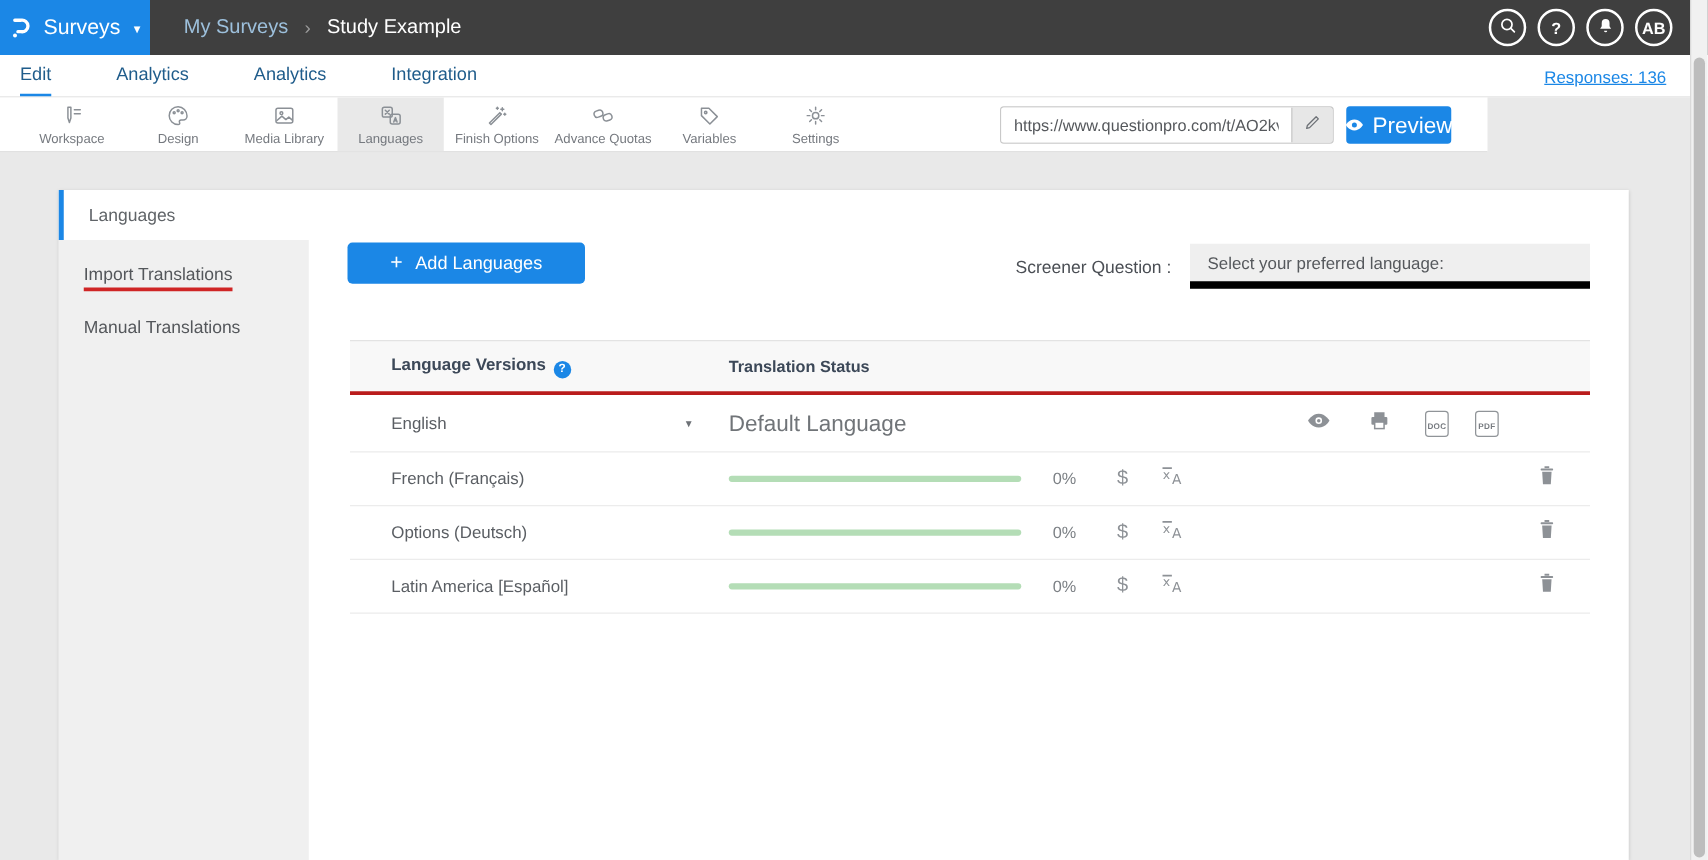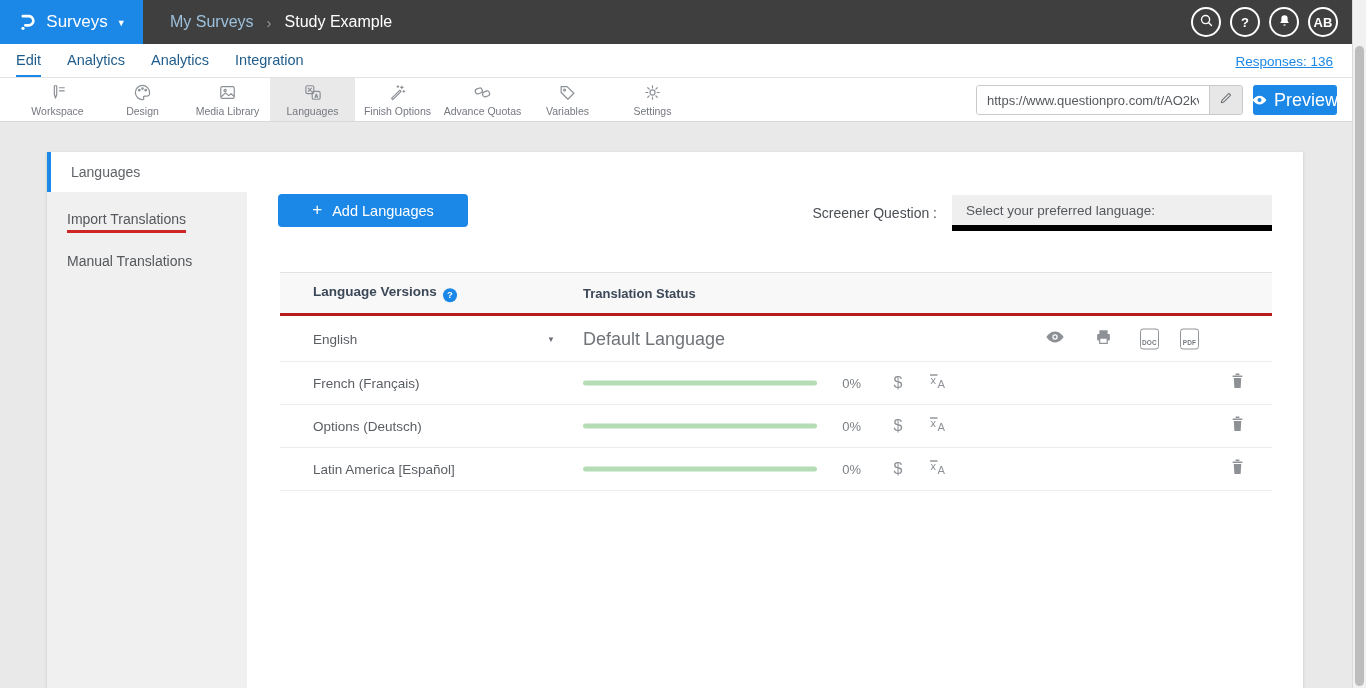--- a/index.html
+++ b/index.html
@@ -1,41 +1,41 @@
 <!DOCTYPE html>
 <html><head>
 <meta charset="utf-8">
 <style>
   * { margin:0; padding:0; box-sizing:border-box; }
   html,body { width:1366px; height:688px; overflow:hidden; }
   body { font-family:"Liberation Sans", sans-serif; background:#e9e9e9; position:relative; }
 
   
   .topbar { position:absolute; top:0; left:0; width:1366px; height:44px; background:#3f3f3f; display:flex; align-items:center; }
-  .logo-block { width:143px; height:44px; background:#1b87e6; display:flex; align-items:center; justify-content:center; gap:9px; cursor:pointer; }
+  .logo-block { width:120px; height:44px; background:#1b87e6; display:flex; align-items:center; justify-content:center; gap:9px; cursor:pointer; }
   .logo-glyph svg { display:block; }
   .logo-text { color:#fff; font-size:17px; }
   .logo-caret { color:#fff; font-size:9px; margin-top:2px; }
   .breadcrumb { display:flex; align-items:center; gap:13px; margin-left:27px; font-size:16px; }
   .bc-parent { color:#9dc0dc; cursor:pointer; }
   .bc-sep { color:#9a9a9a; font-size:15px; }
   .bc-current { color:#ffffff; }
   .topbar-right { margin-left:auto; margin-right:28px; display:flex; align-items:center; gap:9px; }
   .circ-btn { width:30px; height:30px; border:2px solid #fff; border-radius:50%; display:flex; align-items:center; justify-content:center; color:#fff; font-size:13px; font-weight:bold; cursor:pointer; background:transparent; }
   .upgrade-btn { height:30px; padding:0 22px; border-radius:15px; background:#f6a21e; color:#fff; font-size:13.5px; font-weight:bold; display:flex; align-items:center; border:none; cursor:pointer; }
 
   
   .surveynav { position:absolute; top:44px; left:0; width:1366px; height:34px; background:#fff; border-bottom:1px solid #e3e3e3; display:flex; align-items:stretch; }
-  .nav-tabs { display:flex; gap:26px; padding-left:16px; }
+  .nav-tabs { display:flex; gap:52px; padding-left:16px; }
   .nav-tab { display:flex; align-items:center; font-size:14.5px; color:#1f5c8b; cursor:pointer; border-bottom:2px solid transparent; }
   .nav-tab.active { border-bottom-color:#1b87e6; }
   .responses { position:absolute; right:33px; top:0; height:34px; display:flex; align-items:center; font-size:13.5px; color:#1b87e6;text-decoration:underline; }
 
   
-  .toolbar { position:absolute; top:78px; left:0; width:1366px; height:44px; background:#fff; border-bottom:1px solid #d8d8d8; display:flex; align-items:stretch; padding-left:15px; }
+  .toolbar { position:absolute; top:78px; left:0; width:1190px; height:44px; background:#fff; border-bottom:1px solid #d8d8d8; display:flex; align-items:stretch; padding-left:15px; }
   .tb-item { width:85px; display:flex; flex-direction:column; align-items:center; justify-content:center; gap:2px; cursor:pointer; }
   .tb-item.active { background:#e9e9e9; }
   .tb-ico { height:20px; display:flex; align-items:center; justify-content:center; }
   .tb-ico svg { stroke:#8b9096; fill:none; stroke-width:1.5; stroke-linecap:round; stroke-linejoin:round; }
   .tb-label { font-size:10.5px; color:#75797f; }
   .toolbar-right { position:absolute; right:29px; top:7px; display:flex; gap:10px; }
   .url-wrap { display:flex; height:30px; border:1px solid #c9c9c9; border-radius:3px; overflow:hidden; background:#fff; }
   .url-input { width:232px; height:28px; border:none; outline:none; padding:0 10px; font-size:13px; color:#55585c; font-family:"Liberation Sans", sans-serif; }
   .url-edit { width:33px; background:#e7e7e7; border-left:1px solid #c9c9c9; display:flex; align-items:center; justify-content:center; cursor:pointer; }
   .preview-btn { height:30px; width:84px; background:#1b87e6; border:none; border-radius:3px; color:#fff; font-size:18px; display:flex; align-items:center; justify-content:center; gap:7px; cursor:pointer; }

